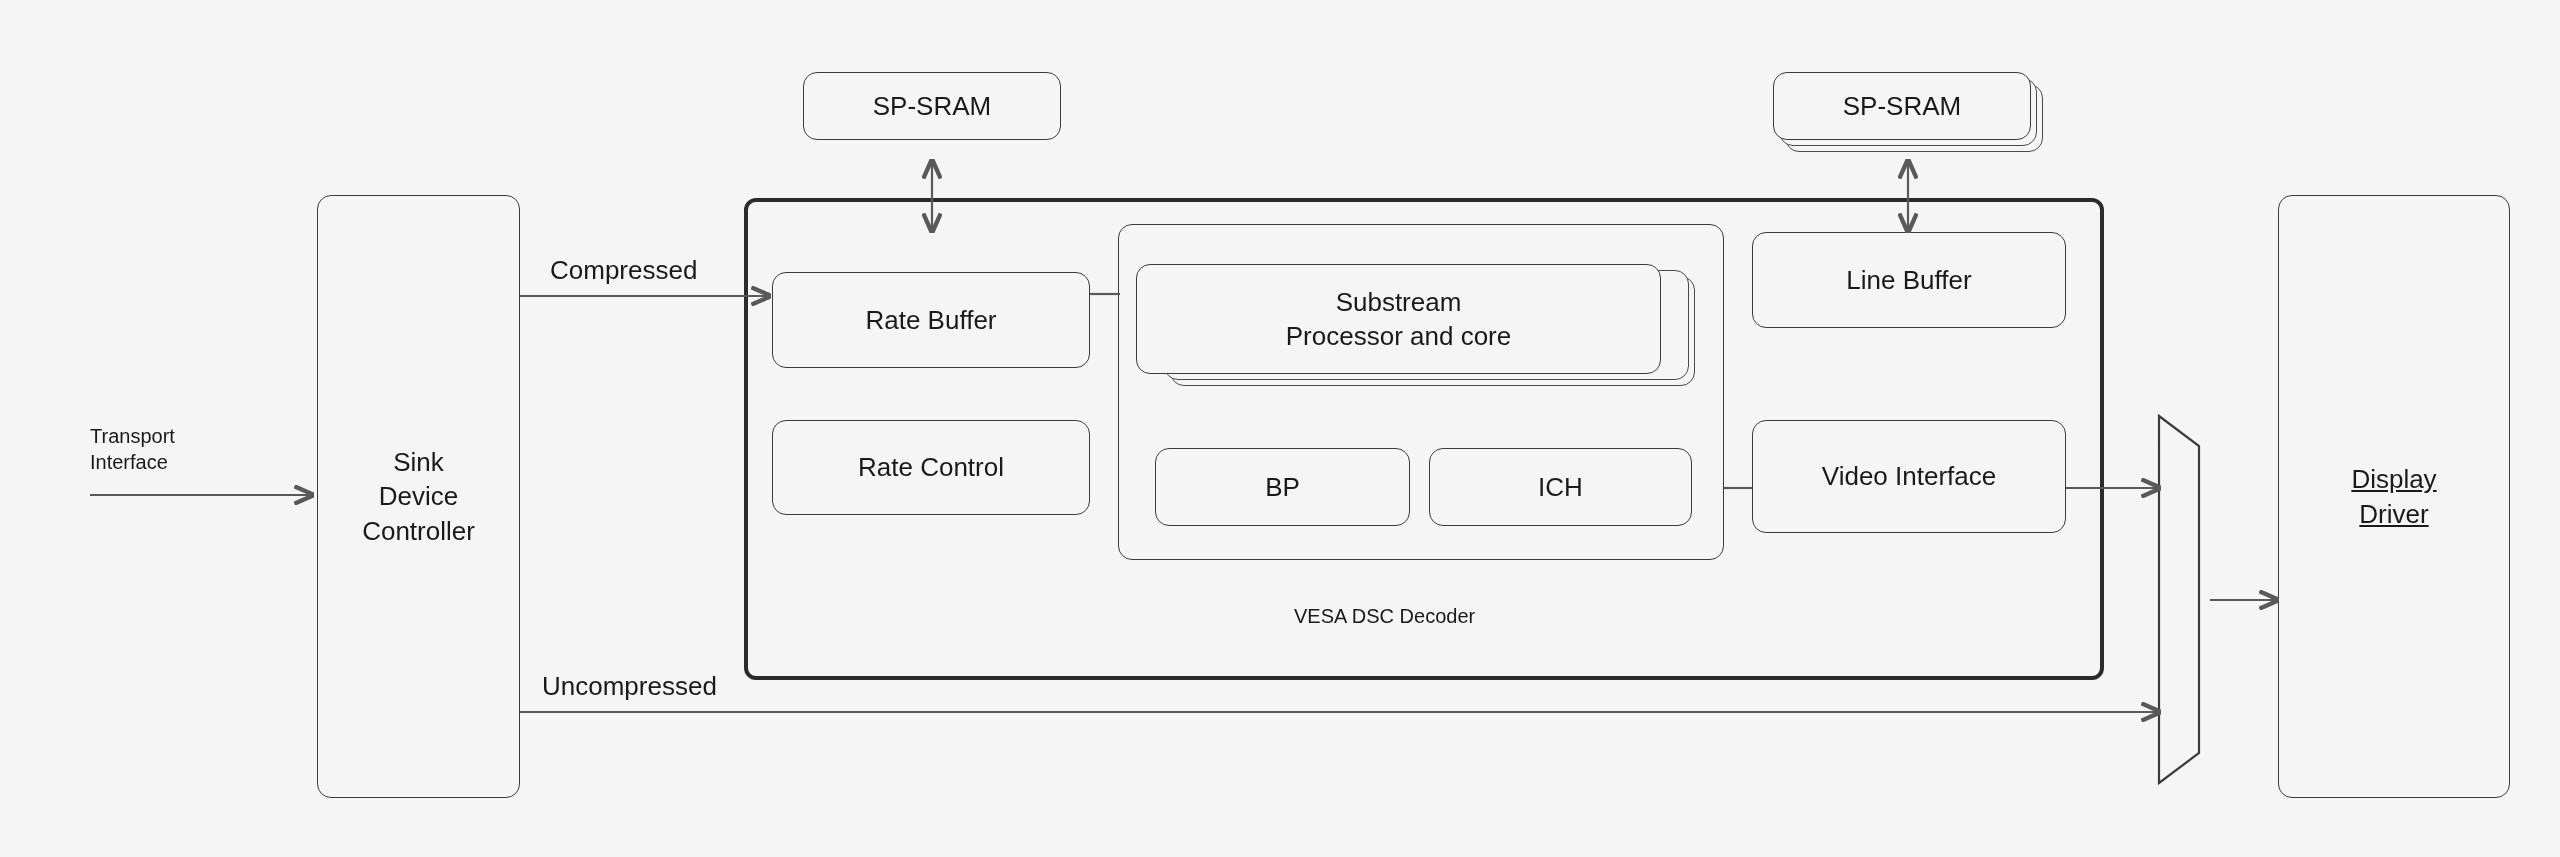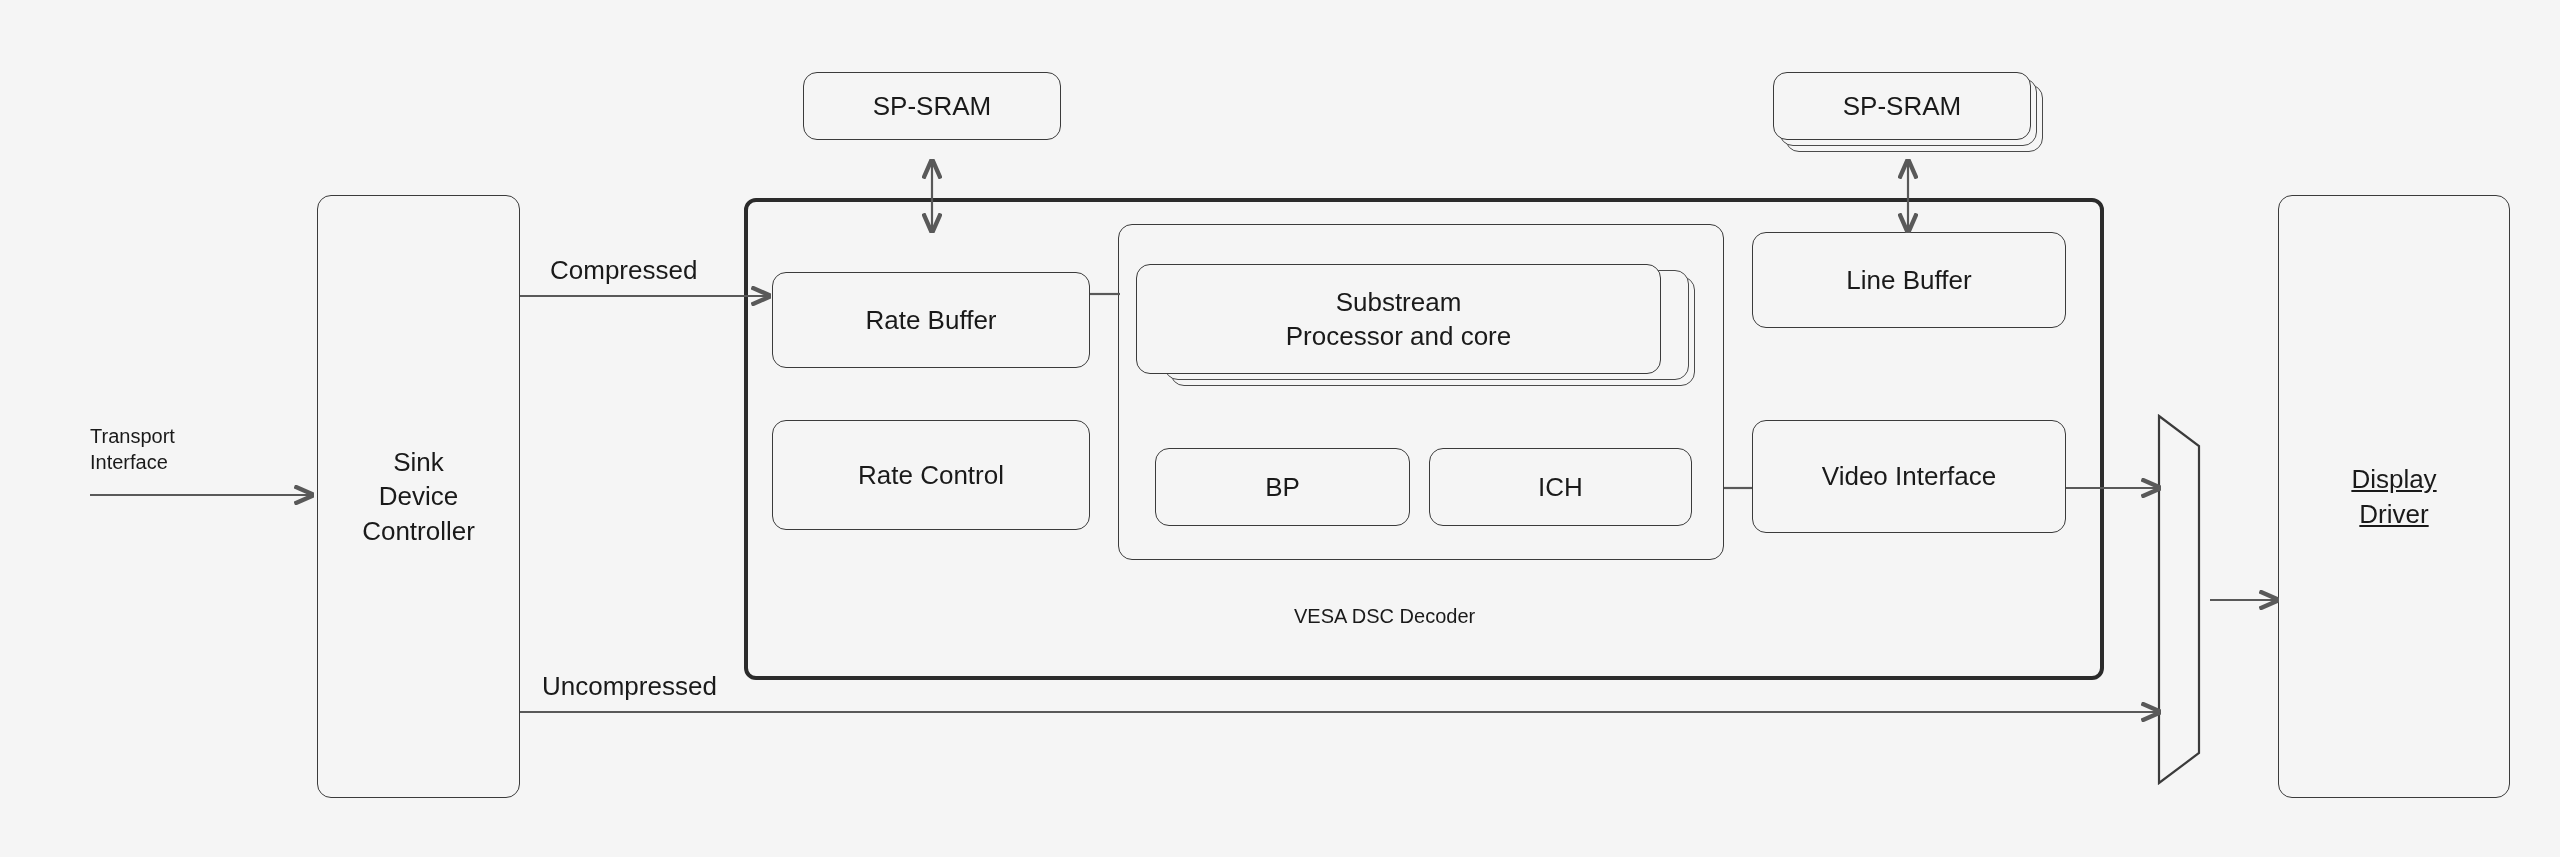--- a/index.html
+++ b/index.html
@@ -139,21 +139,21 @@
 Controller</div>
 
   <div class="node" style="left:803px; top:72px; width:258px; height:68px;">SP-SRAM</div>
 
   <div class="stack-shadow" style="left:1785px; top:84px; width:258px; height:68px;"></div>
   <div class="stack-shadow" style="left:1779px; top:78px; width:258px; height:68px;"></div>
   <div class="node" style="left:1773px; top:72px; width:258px; height:68px;">SP-SRAM</div>
 
   <div class="node" style="left:772px; top:236px; width:318px; height:96px;margin-top:36px;">Rate Buffer</div>
 
-  <div class="node" style="left:772px; top:420px; width:318px; height:110px;">Rate Control</div>
+  <div class="node" style="left:772px; top:420px; width:318px; height:95px;">Rate Control</div>
 
   <div class="group-box" style="left:1118px; top:224px; width:606px; height:336px;"></div>
 
   <div class="stack-shadow" style="left:1170px; top:276px; width:525px; height:110px;"></div>
   <div class="stack-shadow" style="left:1164px; top:270px; width:525px; height:110px;"></div>
   <div class="node" style="left:1136px; top:264px; width:525px; height:110px;">Substream
 Processor and core</div>
 
   <div class="node" style="left:1155px; top:448px; width:255px; height:78px;">BP</div>
 

